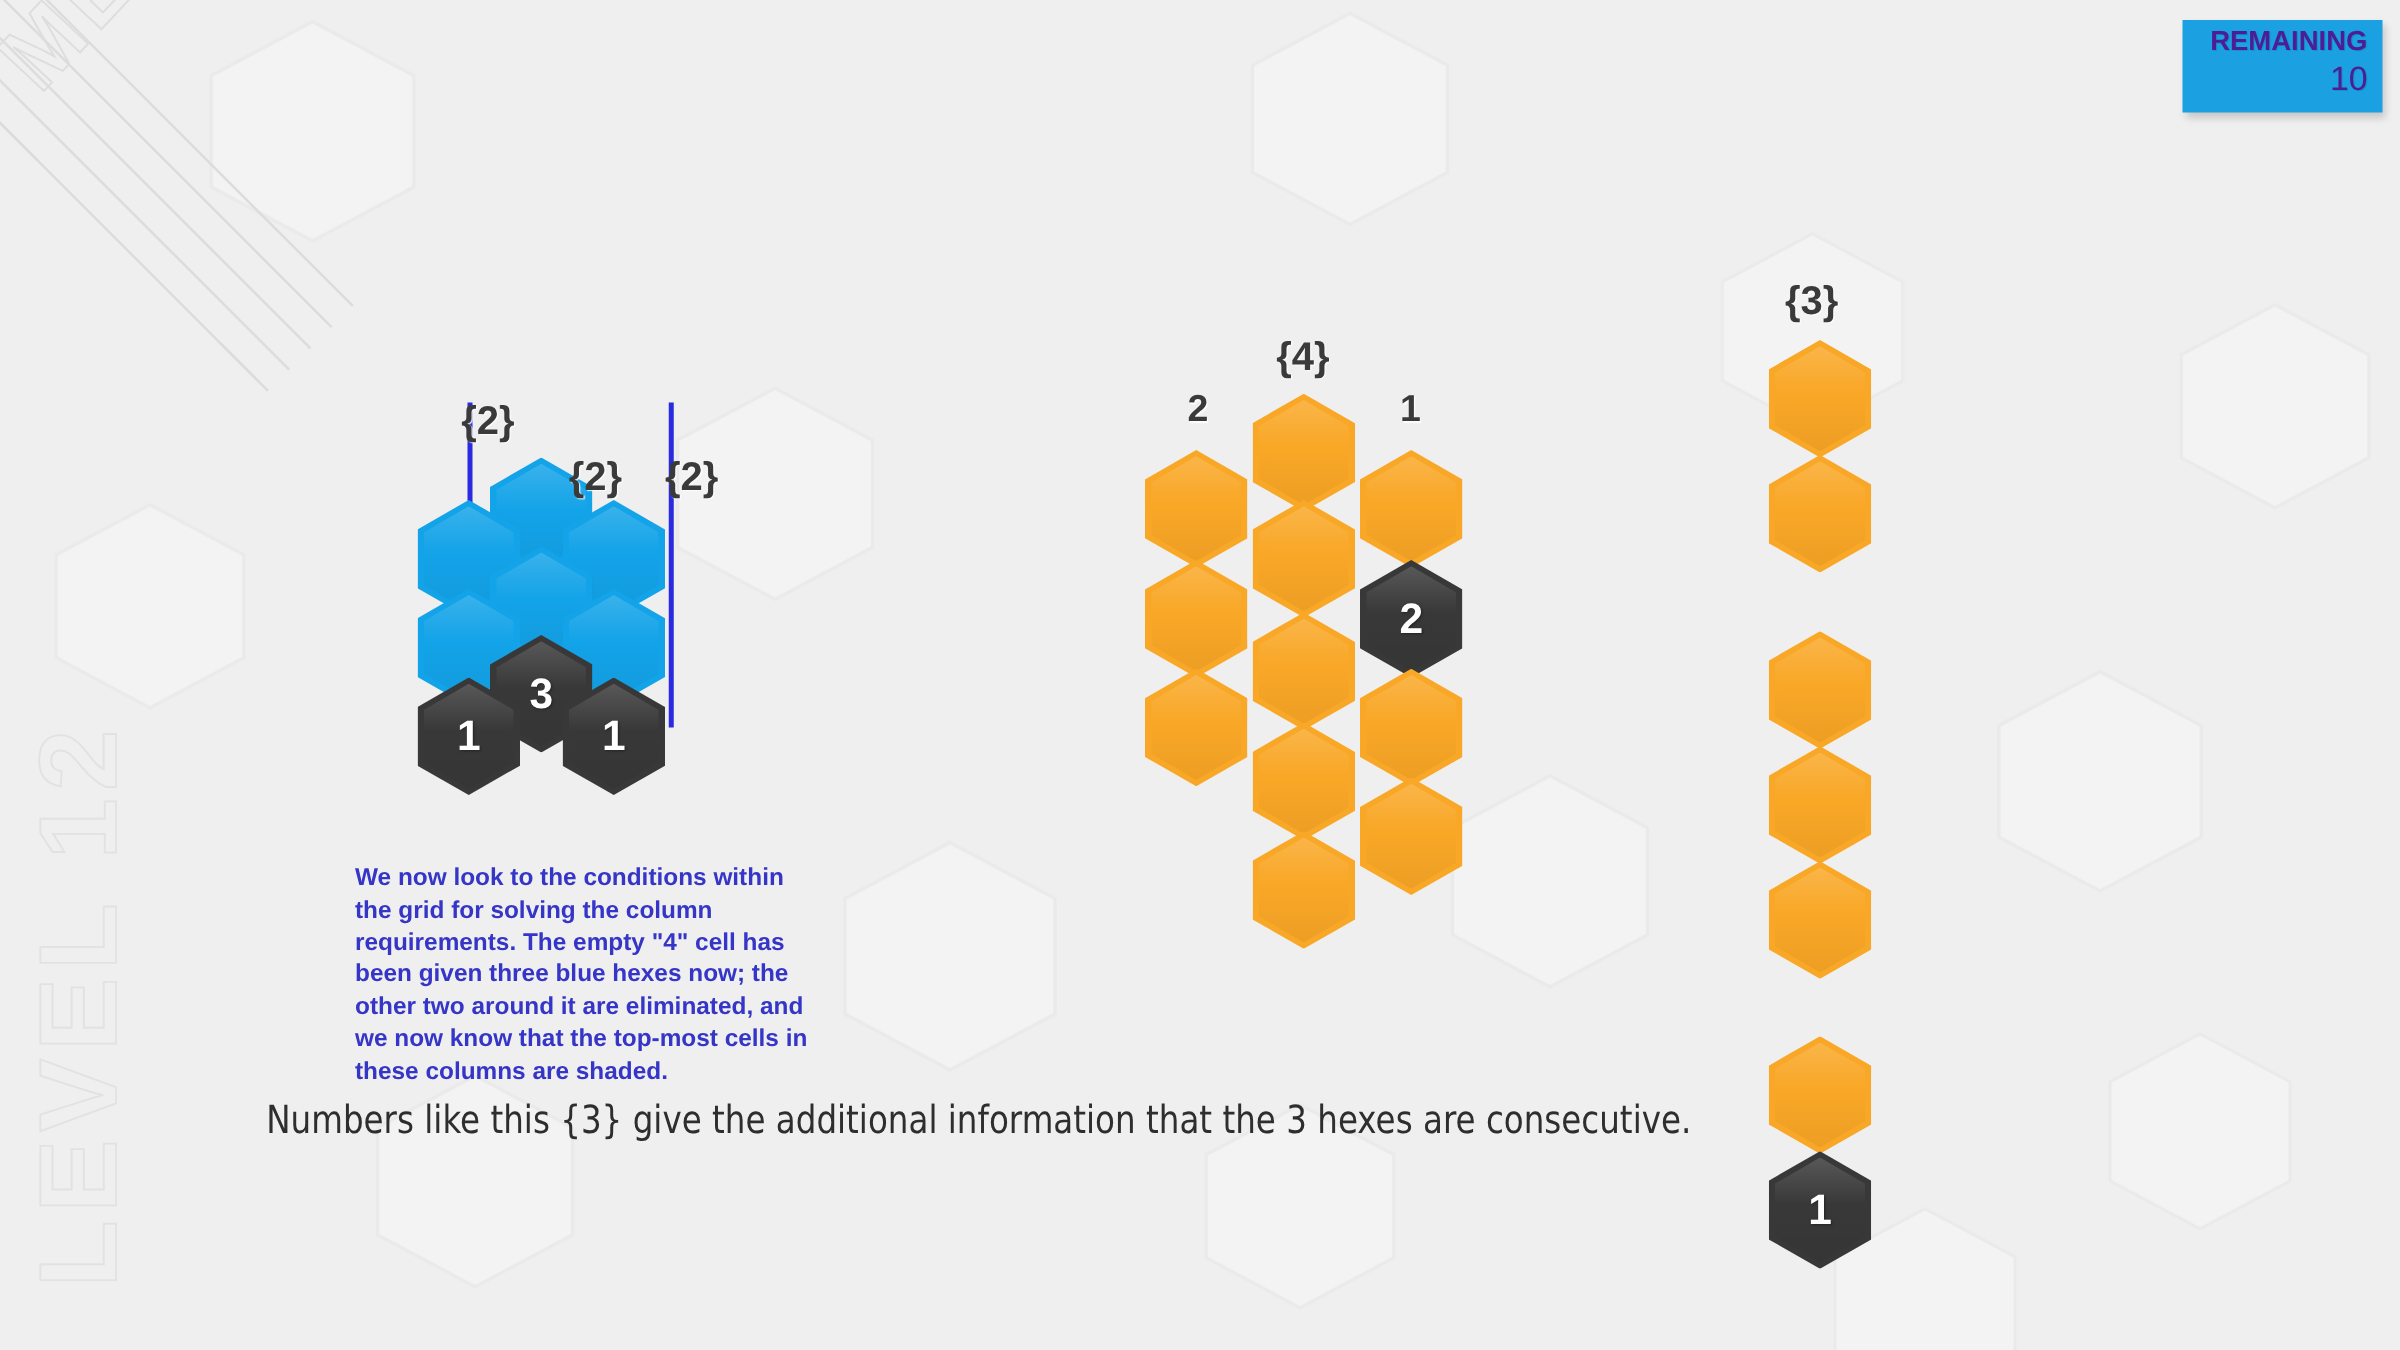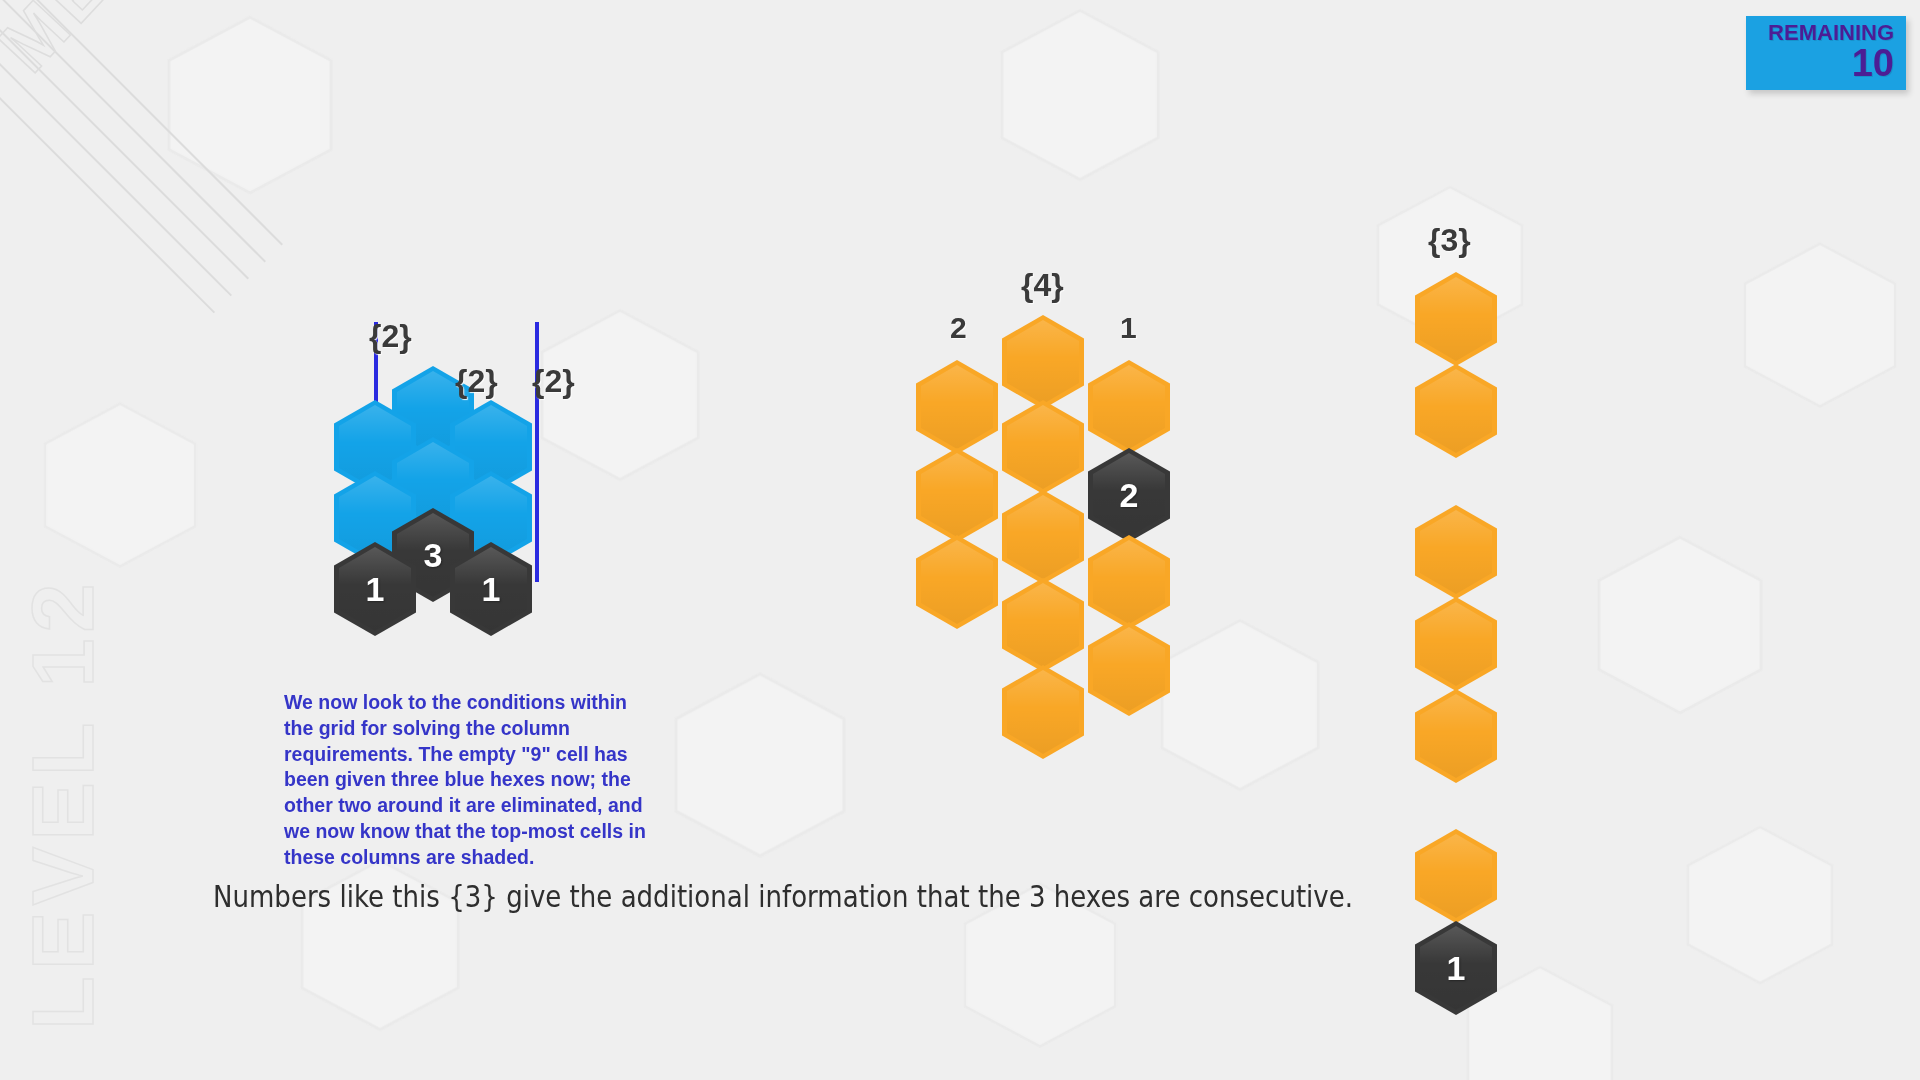--- a/index.html
+++ b/index.html
@@ -59,21 +59,21 @@
     text-align:right;
     margin-bottom:22px;
     box-shadow:3px 4px 6px rgba(0,0,0,0.17);
   }
   .hud-label {
     font-size:22px; font-weight:bold; letter-spacing:0px;
     line-height:24px; display:block;
     text-shadow:1px 1px 0 rgba(0,0,0,0.10);
   }
   .hud-value {
-    font-size:38px; font-weight:bold; line-height:36px; display:block;
+    font-size:27px; font-weight:normal; line-height:36px; display:block;
     text-shadow:1px 1px 0 rgba(0,0,0,0.10);
   }
 
   
   #board { position:absolute; inset:0; }
 
   .hex {
     position:absolute;
     width:82px; height:94px;
     clip-path:polygon(50% 0%, 100% 25%, 100% 75%, 50% 100%, 0% 75%, 0% 25%);
@@ -274,14 +274,14 @@
       <div class="hex orange" style="left: 1415px; top: 829px;">
         <span></span>
       </div>
       <div class="hex dark" style="left: 1415px; top: 921px;">
         <span>1</span>
       </div>
       <div class="clue big" style="left: 1428px; top: 222px;">{3}</div>
     </div>
 </div>
 
-<div id="annotation">We now look to the conditions within the grid for solving the column requirements. The empty "9" cell has been given three blue hexes now; the other two around it are eliminated, and we now know that the top-most cells in these columns are shaded.</div>
+<div id="annotation">We now look to the conditions within the grid for solving the column requirements. The empty "4" cell has been given three blue hexes now; the other two around it are eliminated, and we now know that the top-most cells in these columns are shaded.</div>
 <div id="caption">Numbers like this {3} give the additional information that the 3 hexes are consecutive.</div>
 
 </body></html>

